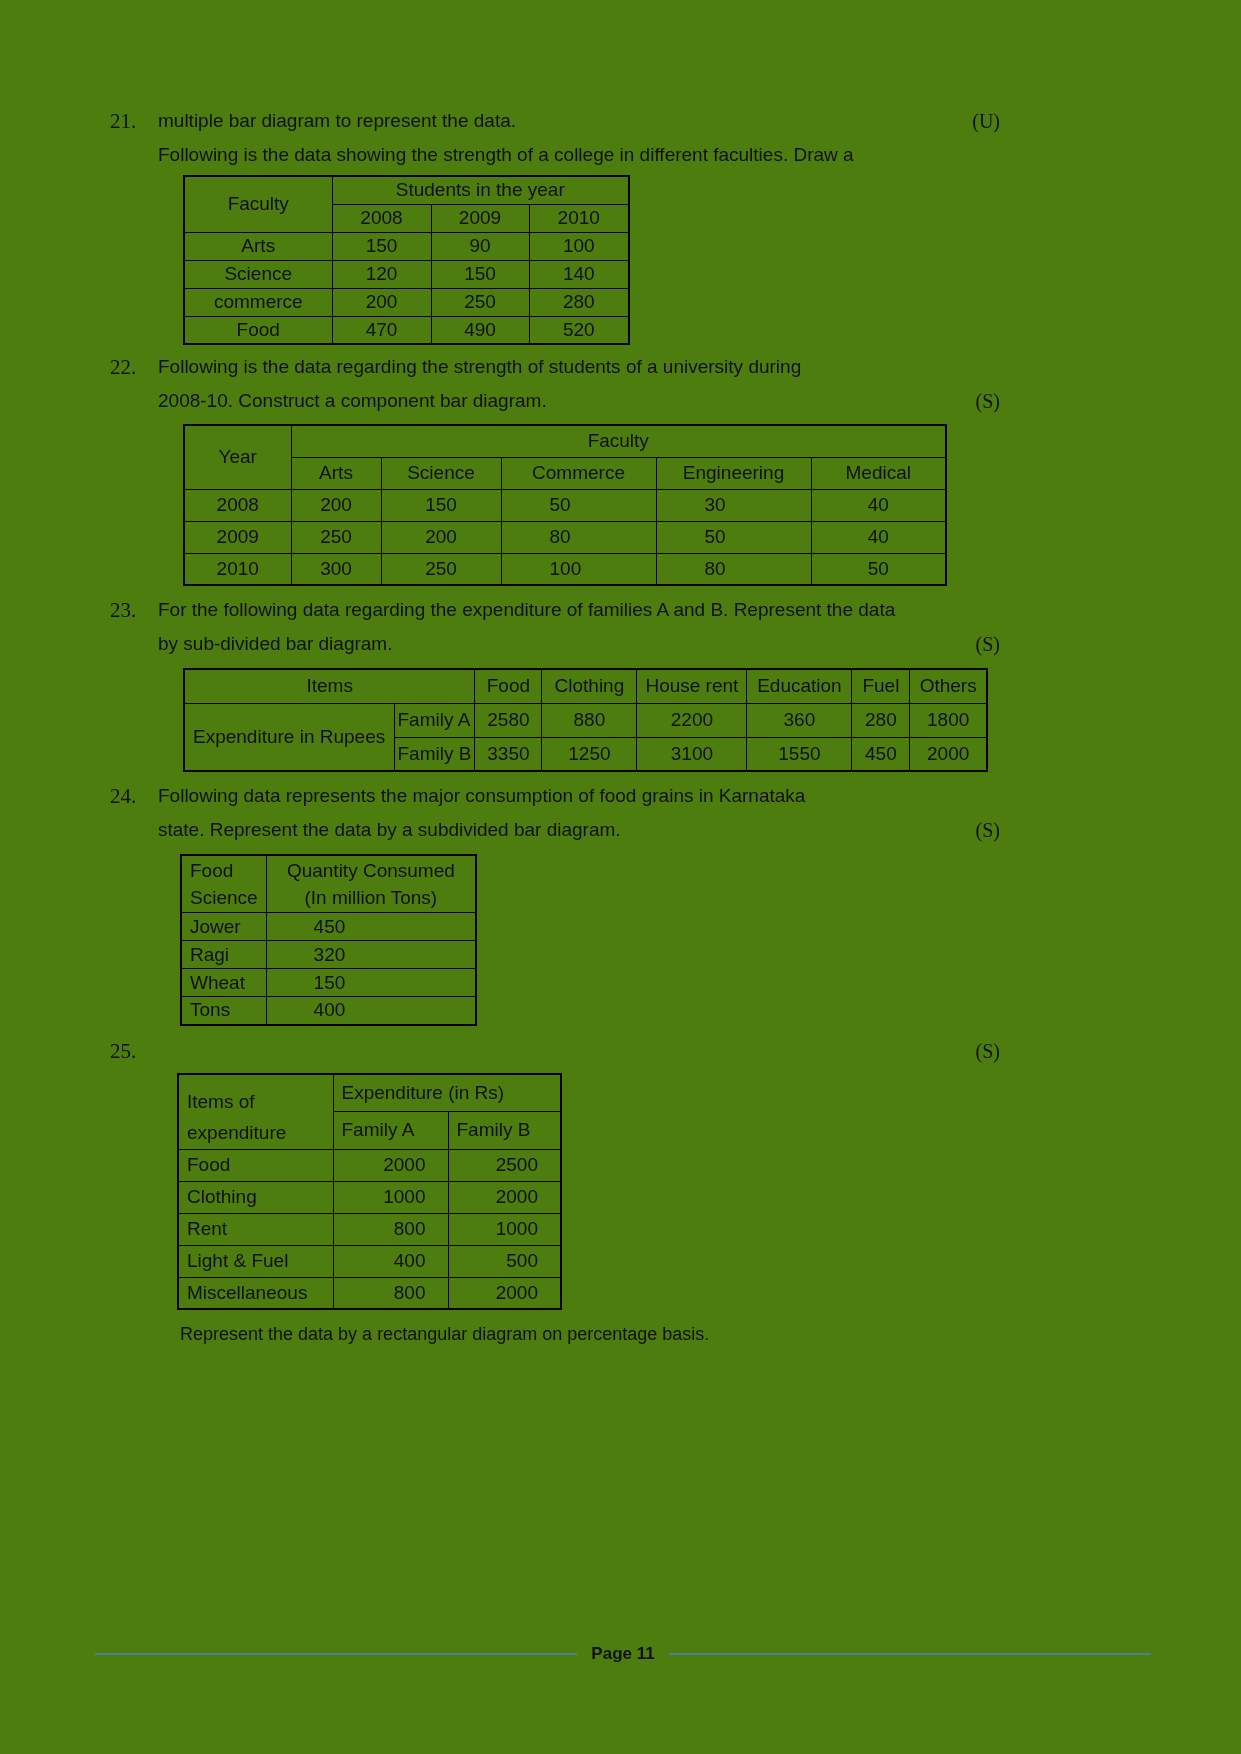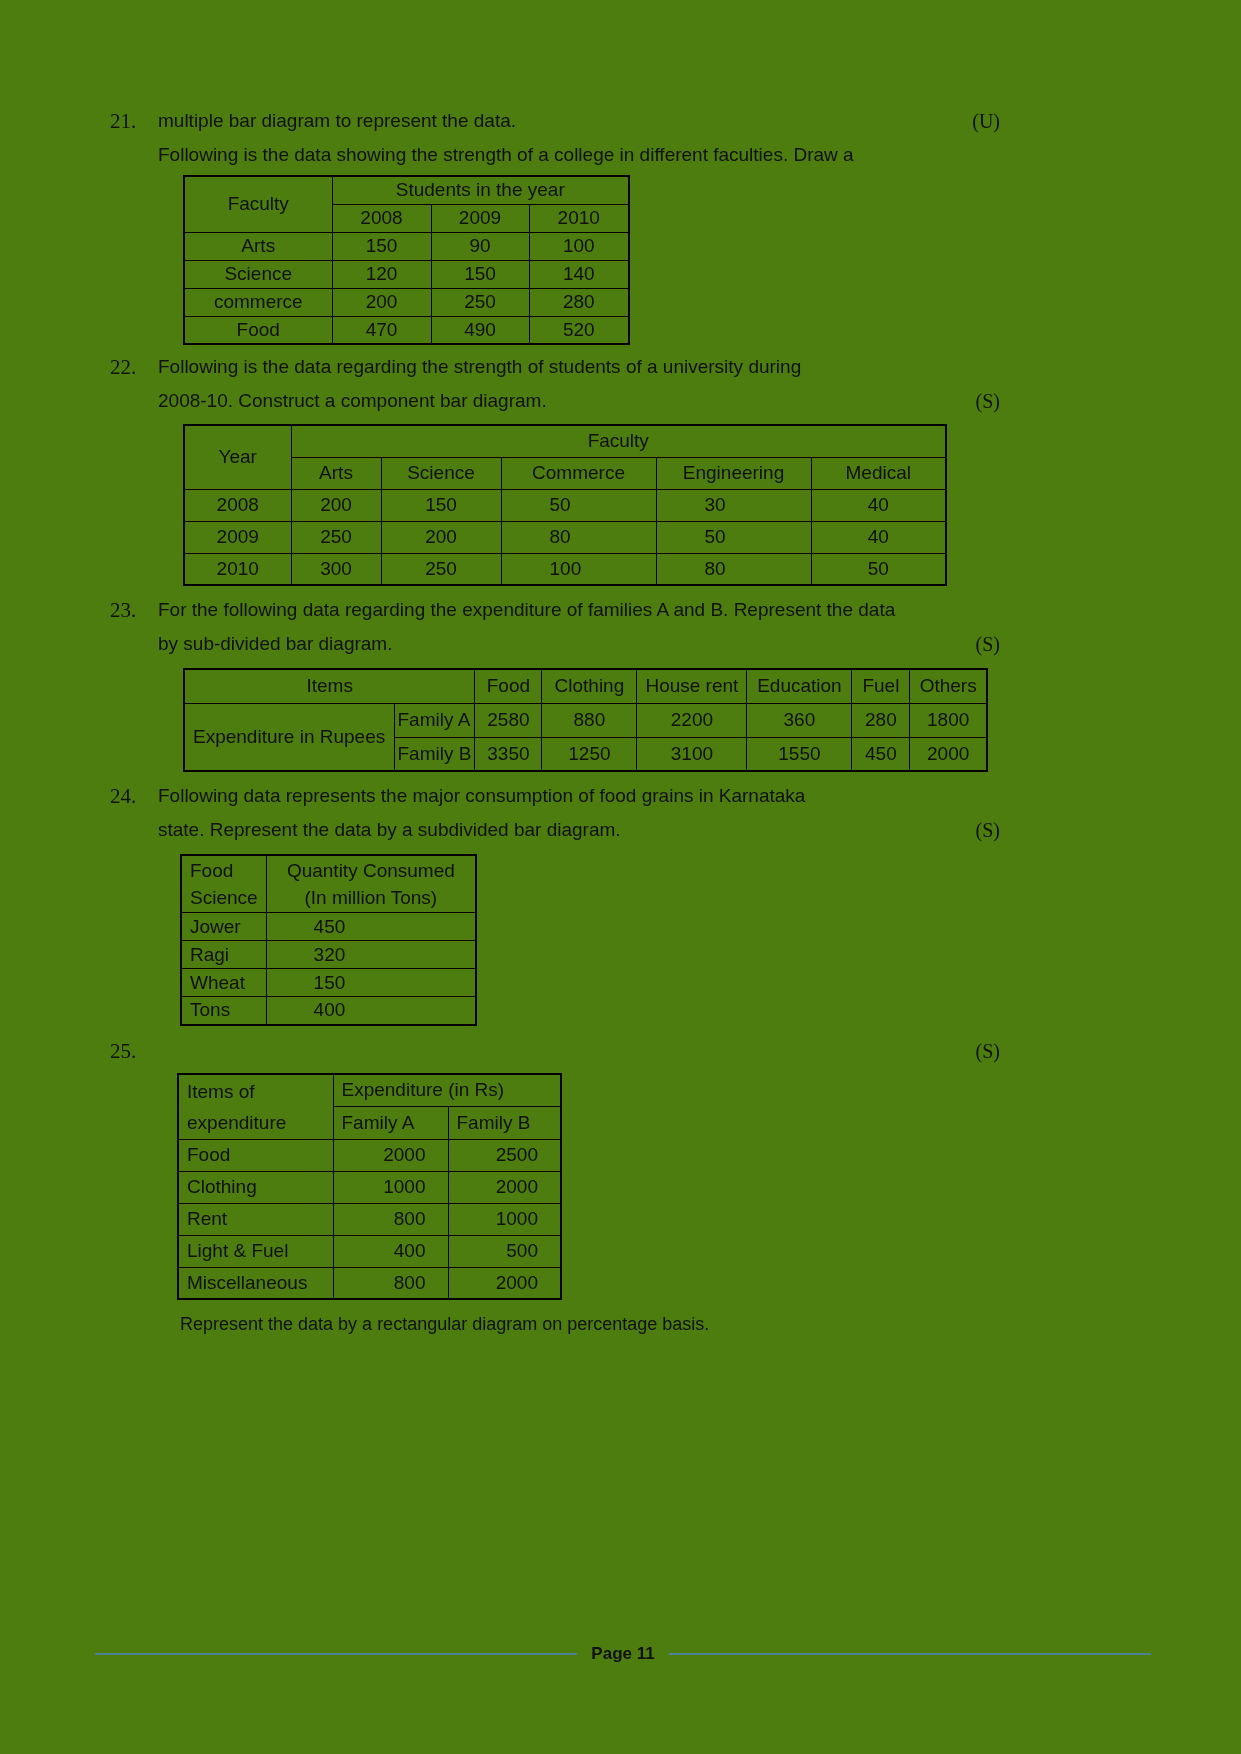--- a/index.html
+++ b/index.html
@@ -69,21 +69,21 @@
   .t23 td.fam { padding: 1px 3px; white-space: nowrap; }
 
   .t24 { margin: 7px 0 8px 180px; }
   .t24 td { height: 28px; }
   .t24 td.hdr { height: 56px; }
   .t24 td.qty { text-align: left; padding-left: 47px; }
   .t24 .two-line { line-height: 27px; }
 
   .t25 { margin: 5px 0 0 177px; }
   .t25 td { height: 32px; }
-  .t25 .itemshdr { vertical-align: top; line-height: 31px; padding-top: 1px; }
+  .t25 .itemshdr { vertical-align: top; line-height: 31px; padding-top: 11px; }
 
   .note {
     margin: 9px 0 0 180px;
     font-size: 18px;
     line-height: 30px;
   }
 
   
   .footer {
     position: absolute;

